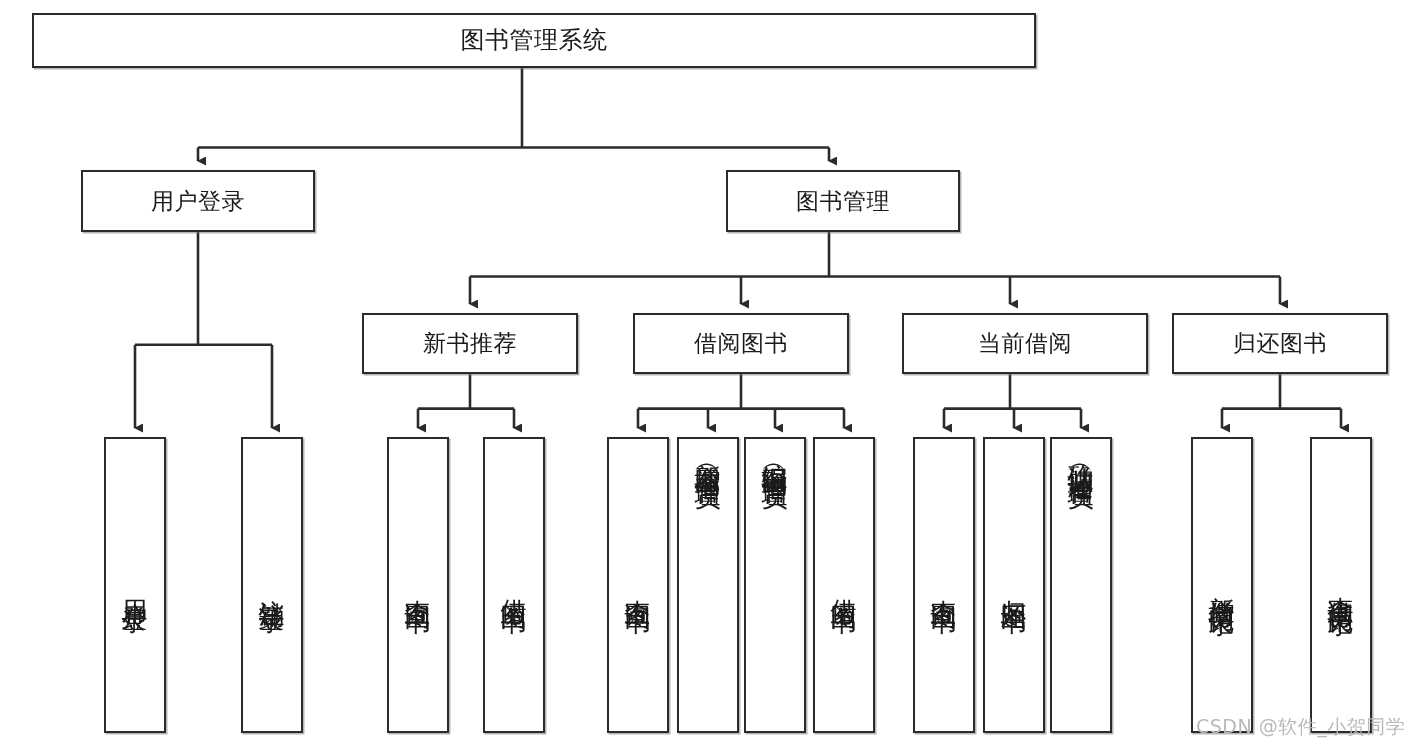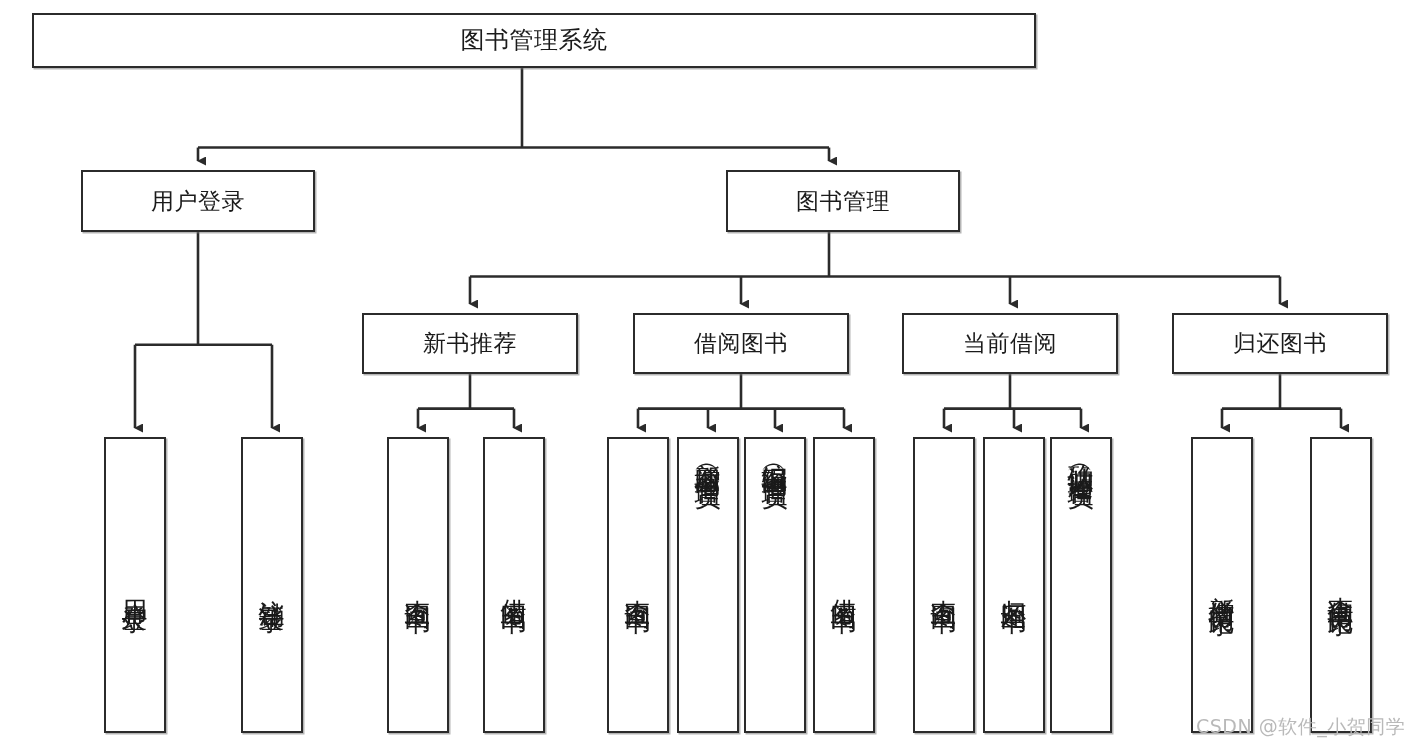--- a/index.html
+++ b/index.html
@@ -141,21 +141,21 @@
   <div class="node horiz" id="n-book_mgmt" style="left: 712px; top: 170px; width: 234px; height: 62px; margin-left: 14px;">
     <span class="node-label">图书管理</span>
   </div>
 
   <div class="node horiz" id="n-new_book_rec" style="left: 362px; top: 313px; width: 216px; height: 61px; align-items: center;">
     <span class="node-label">新书推荐</span>
   </div>
   <div class="node horiz" id="n-book_borrow" style="left: 633px; top: 313px; width: 216px; height: 61px;">
     <span class="node-label">借阅图书</span>
   </div>
-  <div class="node horiz" id="n-current_borrow" style="left: 902px; top: 313px; width: 216px; height: 61px;">
+  <div class="node horiz" id="n-current_borrow" style="left: 902px; top: 313px; width: 246px; height: 61px;">
     <span class="node-label">当前借阅</span>
   </div>
   <div class="node horiz" id="n-borrow_record" style="left: 1172px; top: 313px; width: 216px; height: 61px;">
     <span class="node-label">归还图书</span>
   </div>
 
   <div class="node vert mid-text" id="n-leaf_user_login" style="left: 104px; top: 437px; width: 62px; height: 296px;">
     <span class="node-label">用户登录</span>
   </div>
   <div class="node vert mid-text" id="n-leaf_user_logout" style="left: 241px; top: 437px; width: 62px; height: 296px;">

